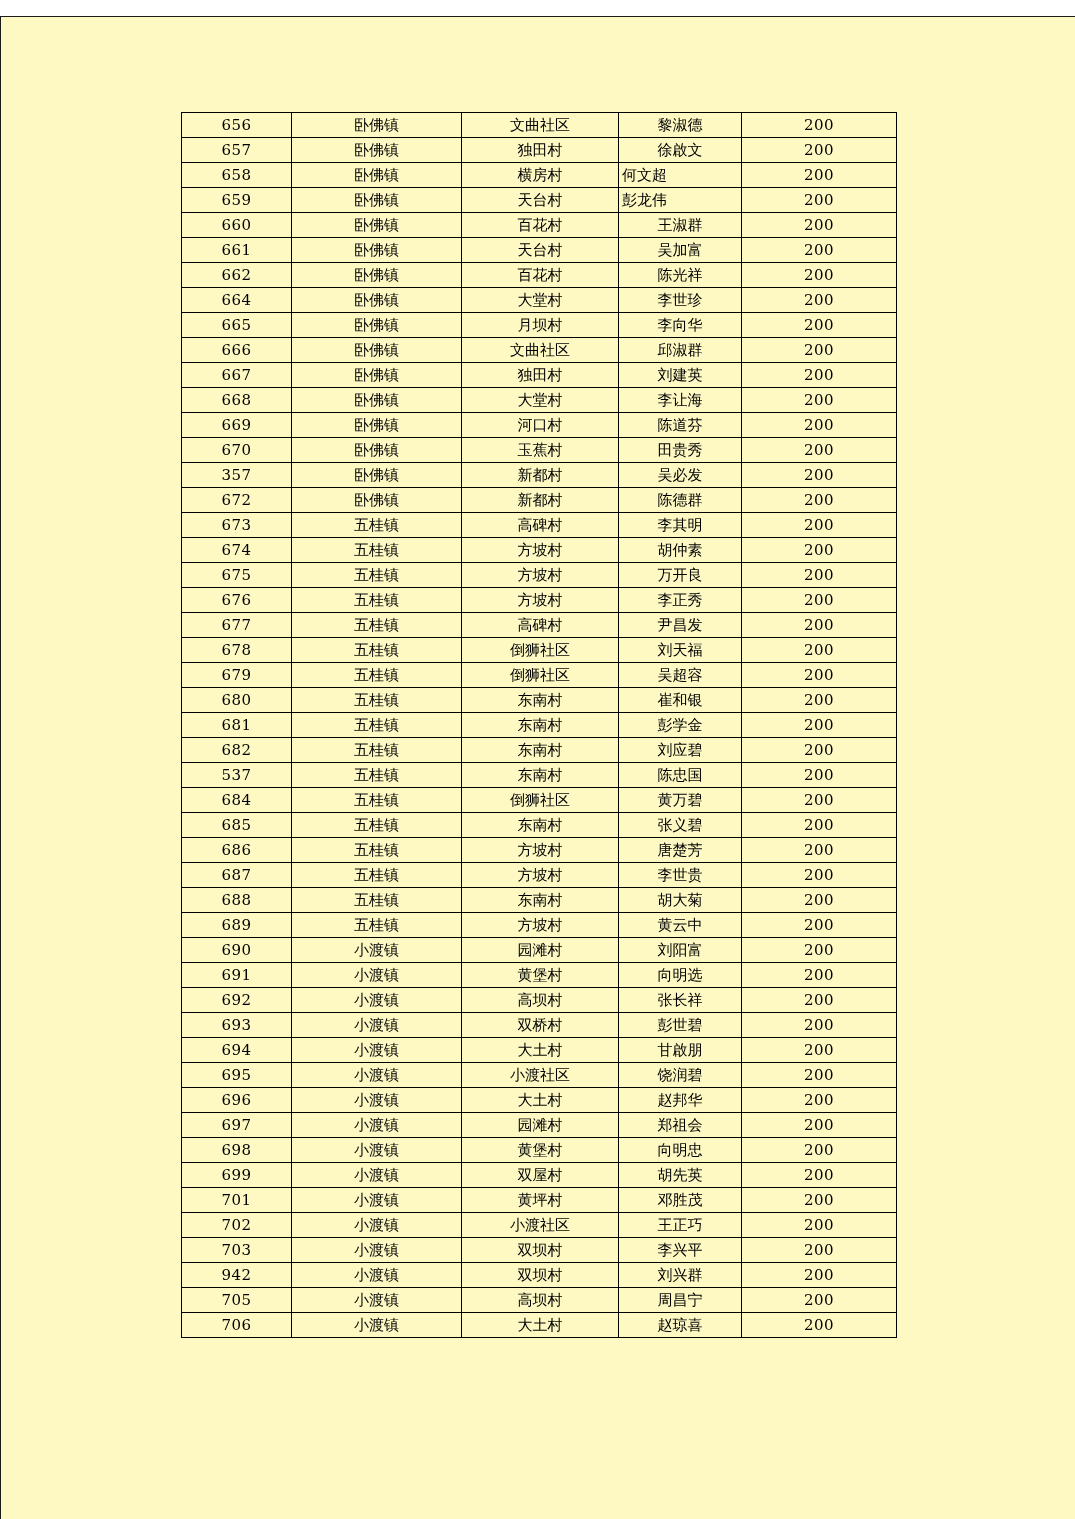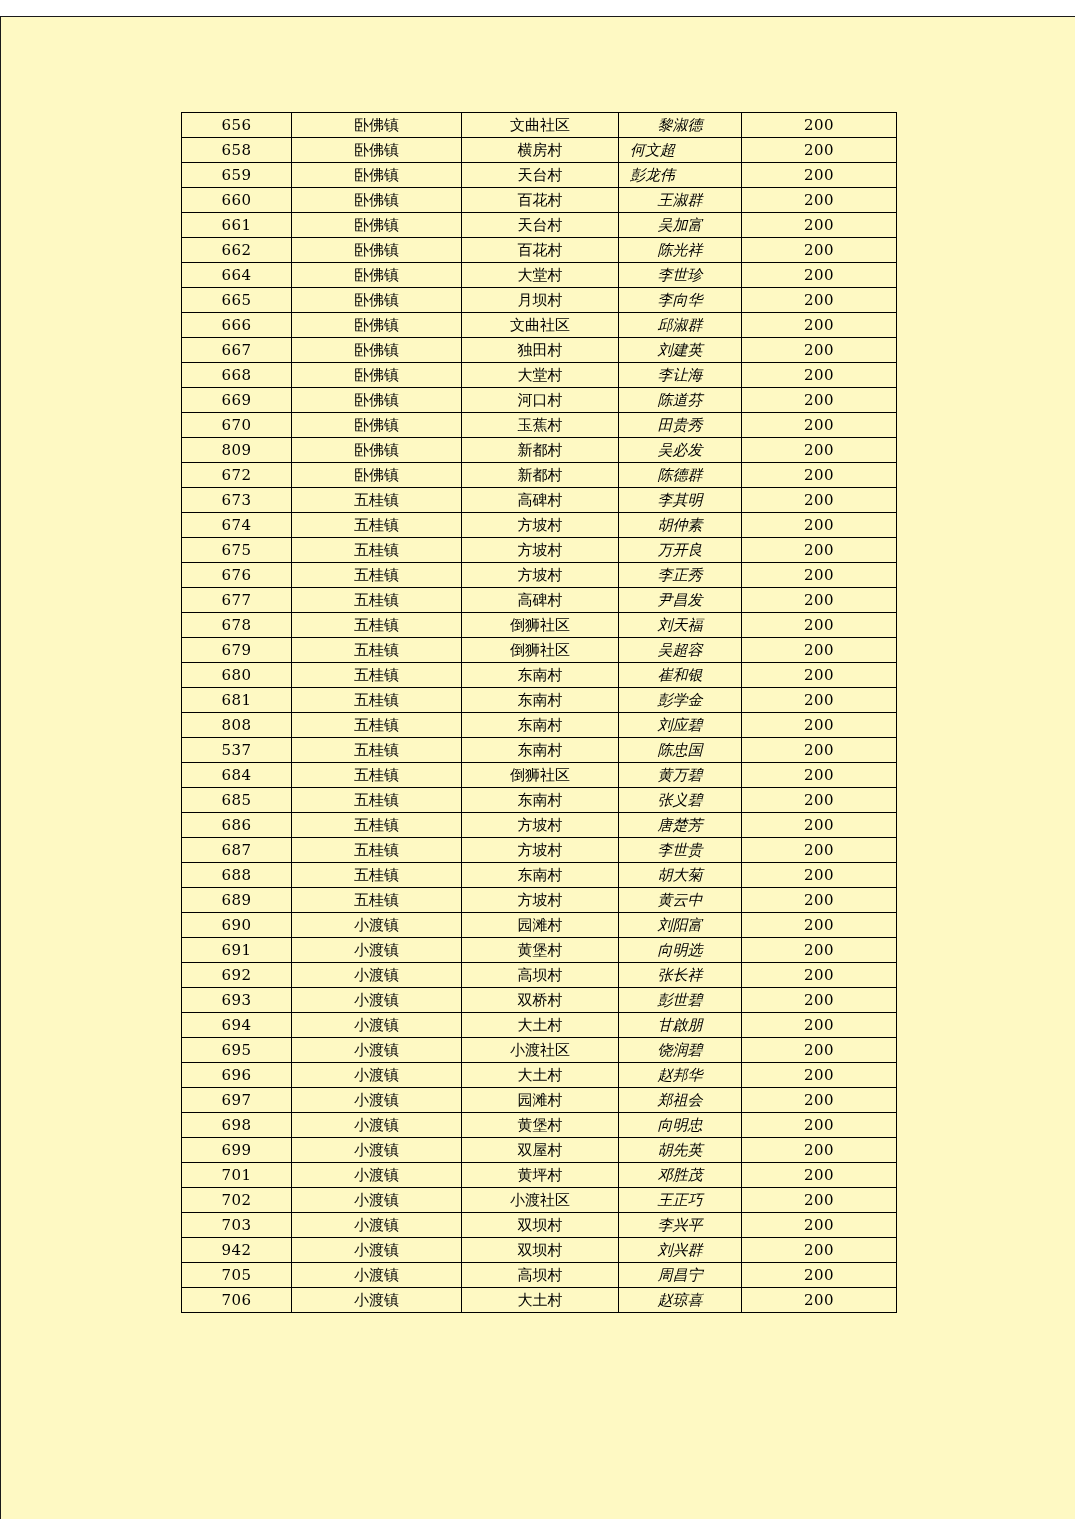--- a/index.html
+++ b/index.html
@@ -41,41 +41,48 @@
     font-size: 15px;
     text-align: center;
     vertical-align: middle;
     white-space: nowrap;
     overflow: hidden;
     box-sizing: border-box;
   }
   td.col-number { width: 110px; font-size: 16px; letter-spacing: 0.5px; }
   td.col-town   { width: 170px; }
   td.col-village{ width: 157px; }
-  td.col-name   { width: 123px; font-style: italic; }
+  td.col-name   { width: 123px; }
   td.col-amount { width: 155px; font-size: 16px; letter-spacing: 0.5px; }
   td.col-name.left {
     text-align: left;
-    padding-left: 11px;
+    padding-left: 3px;
   }
 </style>
 </head>
 <body>
 
 <div class="page">
   <table class="records">
     <tbody id="table-body">
         <tr>
           <td class="col-number">656</td>
           <td class="col-town">卧佛镇</td>
           <td class="col-village">文曲社区</td>
           <td class="col-name">黎淑德</td>
           <td class="col-amount">200</td>
         </tr>
         <tr>
+          <td class="col-number">657</td>
+          <td class="col-town">卧佛镇</td>
+          <td class="col-village">独田村</td>
+          <td class="col-name">徐啟文</td>
+          <td class="col-amount">200</td>
+        </tr>
+        <tr>
           <td class="col-number">658</td>
           <td class="col-town">卧佛镇</td>
           <td class="col-village">横房村</td>
           <td class="col-name left">何文超</td>
           <td class="col-amount">200</td>
         </tr>
         <tr>
           <td class="col-number">659</td>
           <td class="col-town">卧佛镇</td>
           <td class="col-village">天台村</td>
@@ -146,21 +153,21 @@
           <td class="col-amount">200</td>
         </tr>
         <tr>
           <td class="col-number">670</td>
           <td class="col-town">卧佛镇</td>
           <td class="col-village">玉蕉村</td>
           <td class="col-name">田贵秀</td>
           <td class="col-amount">200</td>
         </tr>
         <tr>
-          <td class="col-number">809</td>
+          <td class="col-number">357</td>
           <td class="col-town">卧佛镇</td>
           <td class="col-village">新都村</td>
           <td class="col-name">吴必发</td>
           <td class="col-amount">200</td>
         </tr>
         <tr>
           <td class="col-number">672</td>
           <td class="col-town">卧佛镇</td>
           <td class="col-village">新都村</td>
           <td class="col-name">陈德群</td>
@@ -223,21 +230,21 @@
           <td class="col-amount">200</td>
         </tr>
         <tr>
           <td class="col-number">681</td>
           <td class="col-town">五桂镇</td>
           <td class="col-village">东南村</td>
           <td class="col-name">彭学金</td>
           <td class="col-amount">200</td>
         </tr>
         <tr>
-          <td class="col-number">808</td>
+          <td class="col-number">682</td>
           <td class="col-town">五桂镇</td>
           <td class="col-village">东南村</td>
           <td class="col-name">刘应碧</td>
           <td class="col-amount">200</td>
         </tr>
         <tr>
           <td class="col-number">537</td>
           <td class="col-town">五桂镇</td>
           <td class="col-village">东南村</td>
           <td class="col-name">陈忠国</td>

